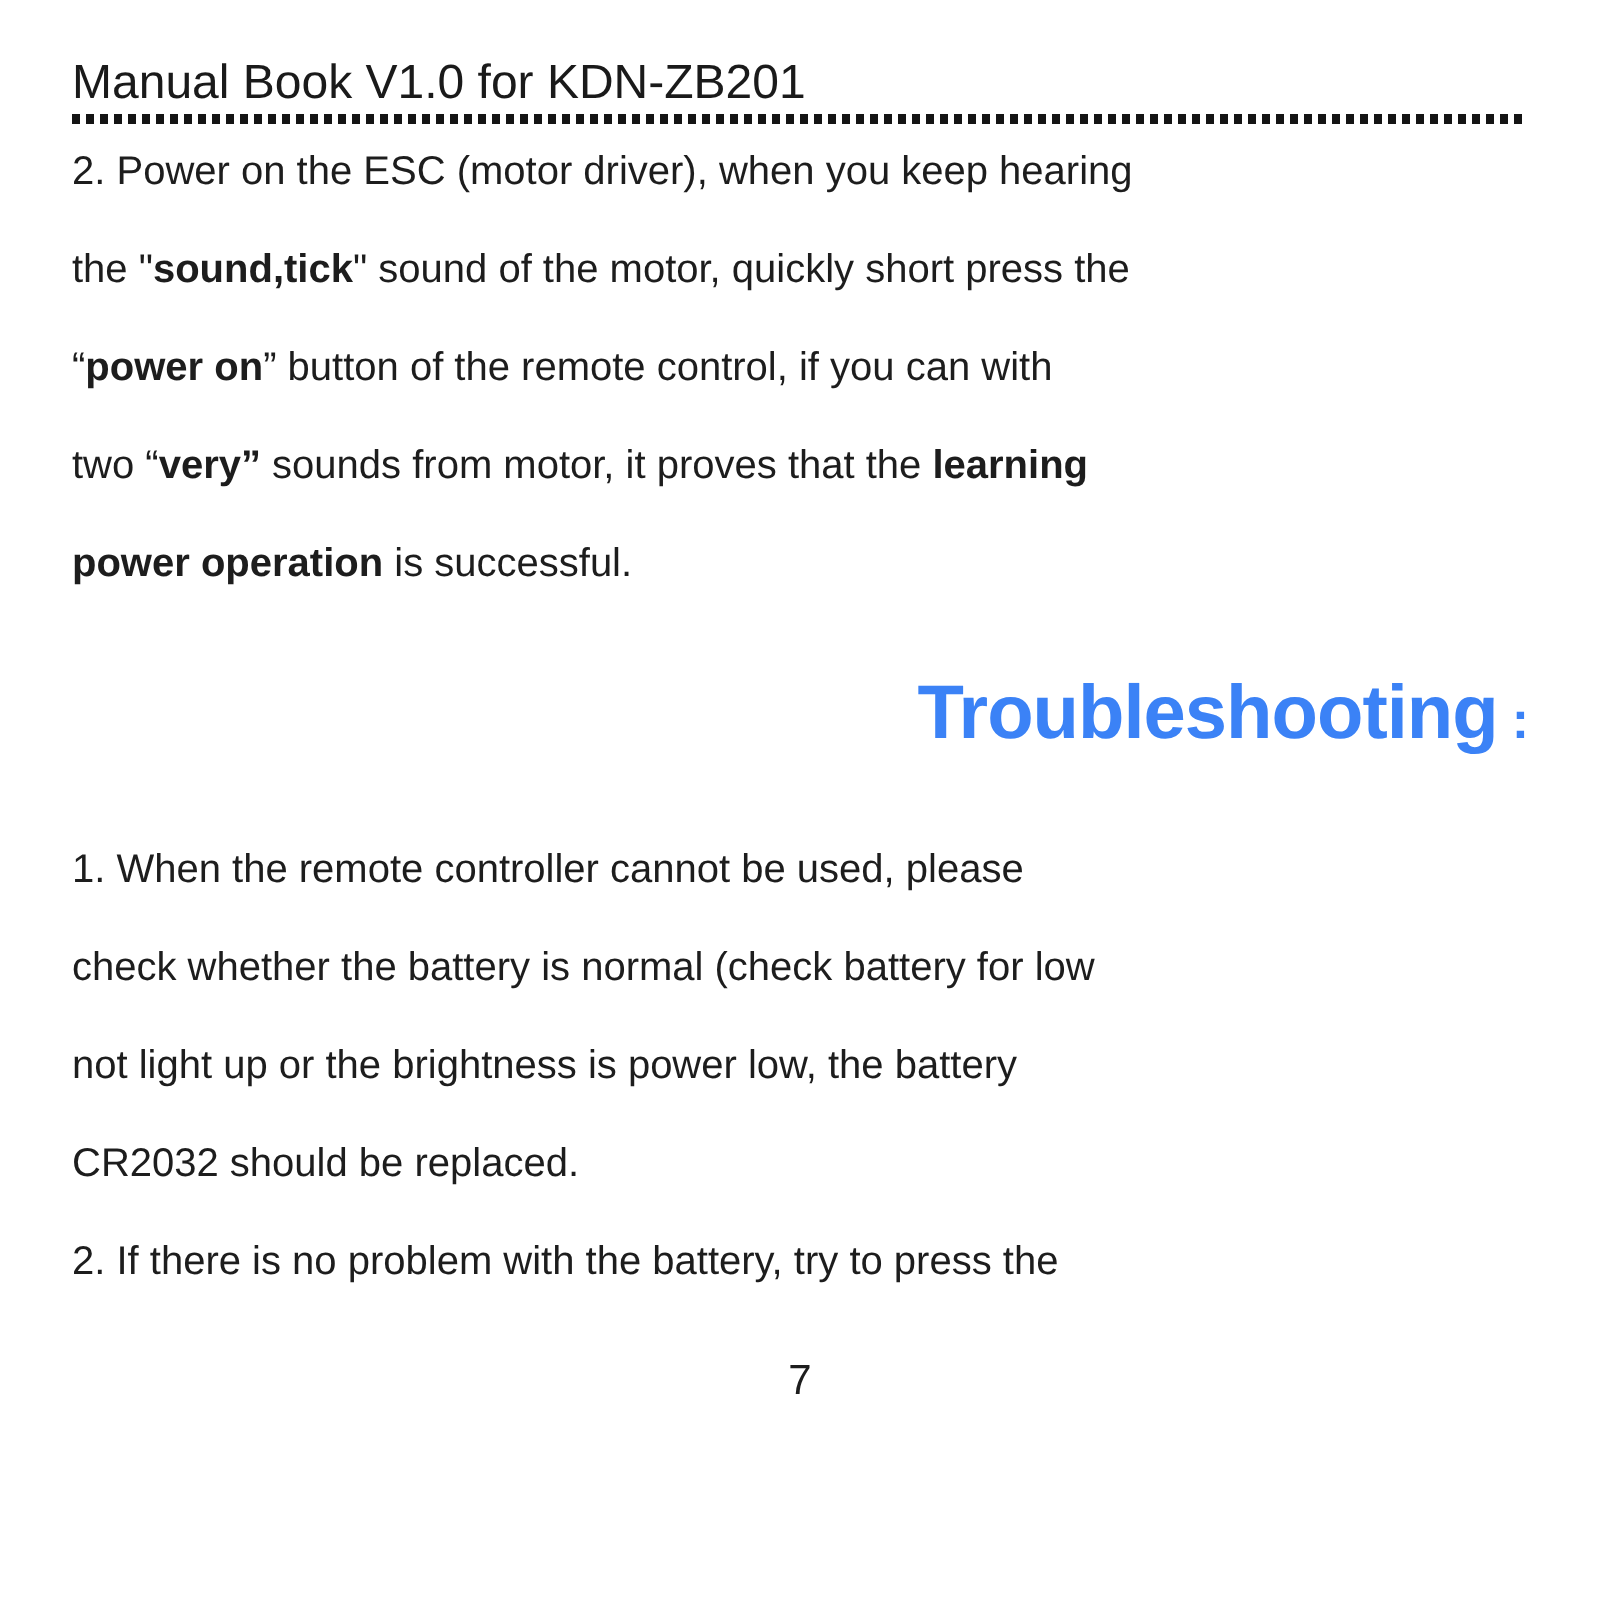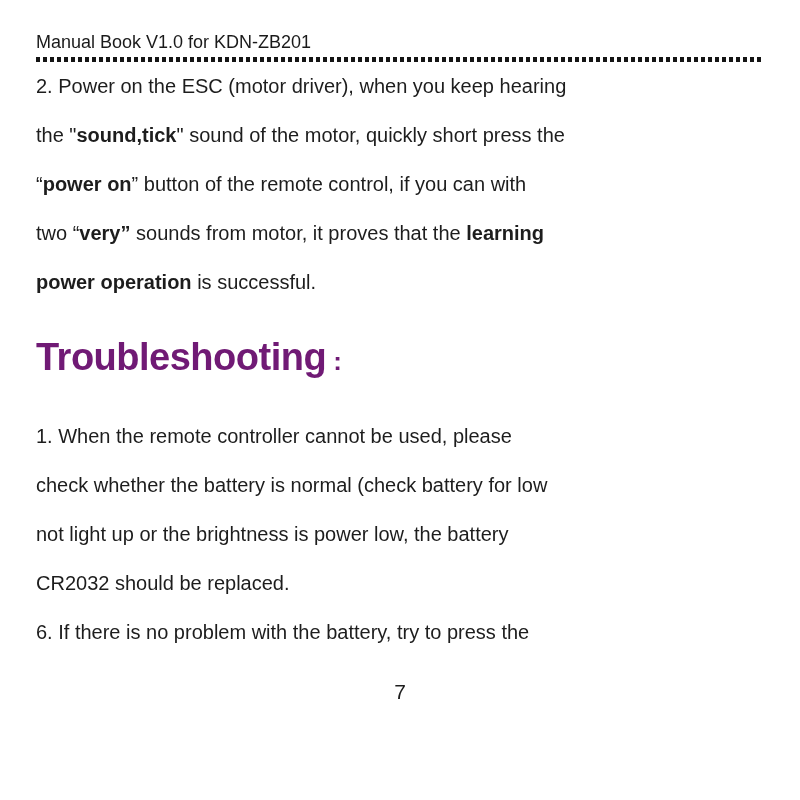--- a/index.html
+++ b/index.html
@@ -10,40 +10,41 @@
     height: 800px;
     background: #ffffff;
     font-family: "Liberation Sans", sans-serif;
     color: #1c1c1c;
     overflow: hidden;
   }
   .content { padding: 0 36px; }
   .header-title {
     display: block;
     padding-top: 31px;
-    font-size: 18px;
+    font-size: 24px;
     line-height: 22px;
     color: #1a1a1a;
   }
   .dotted-divider {
     margin-top: 4px;
     height: 5px;
     width: 100%;
     background: repeating-linear-gradient(90deg, #141414 0 4px, transparent 4px 7px);
   }
   .para { font-size: 20px; line-height: 49px; color: #1d1d1d; }
   .text-line { white-space: nowrap; }
   .bold { font-weight: bold; }
   .section-heading {
     margin-top: 25px;
     font-size: 38px;
     line-height: 50px;
     font-weight: bold;
-    color: #701a75;
+    color: #3b82f6;
     letter-spacing: -0.5px;
+    text-align: right;
   }
   .heading-colon {
     font-size: 26px;
     font-weight: bold;
     margin-left: 7px;
   }
   .para-2 { margin-top: 26px; }
   .page-footer {
     margin-top: 21px;
     text-align: center;
@@ -75,21 +76,21 @@
 
     <h1 class="section-heading">
       <span>Troubleshooting</span><span class="heading-colon">:</span>
     </h1>
 
     <section class="para para-2">
         <div class="text-line"><span>1. When the remote controller cannot be used, please</span></div>
         <div class="text-line"><span>check whether the battery is normal (check battery for low</span></div>
         <div class="text-line"><span>not light up or the brightness is power low, the battery</span></div>
         <div class="text-line"><span>CR2032 should be replaced.</span></div>
-        <div class="text-line"><span>6. If there is no problem with the battery, try to press the</span></div>
+        <div class="text-line"><span>2. If there is no problem with the battery, try to press the</span></div>
       </section>
 
     <footer class="page-footer">
       <span class="page-number">7</span>
     </footer>
 
   </div>
 </div>
 
 </body></html>

